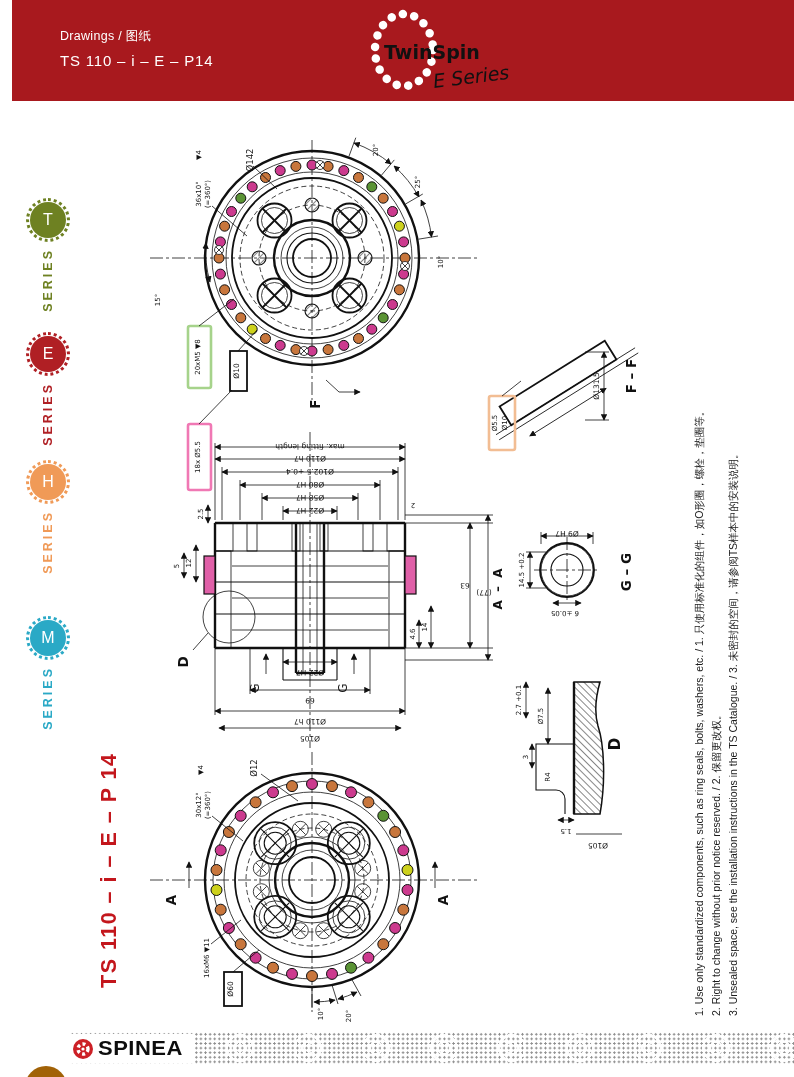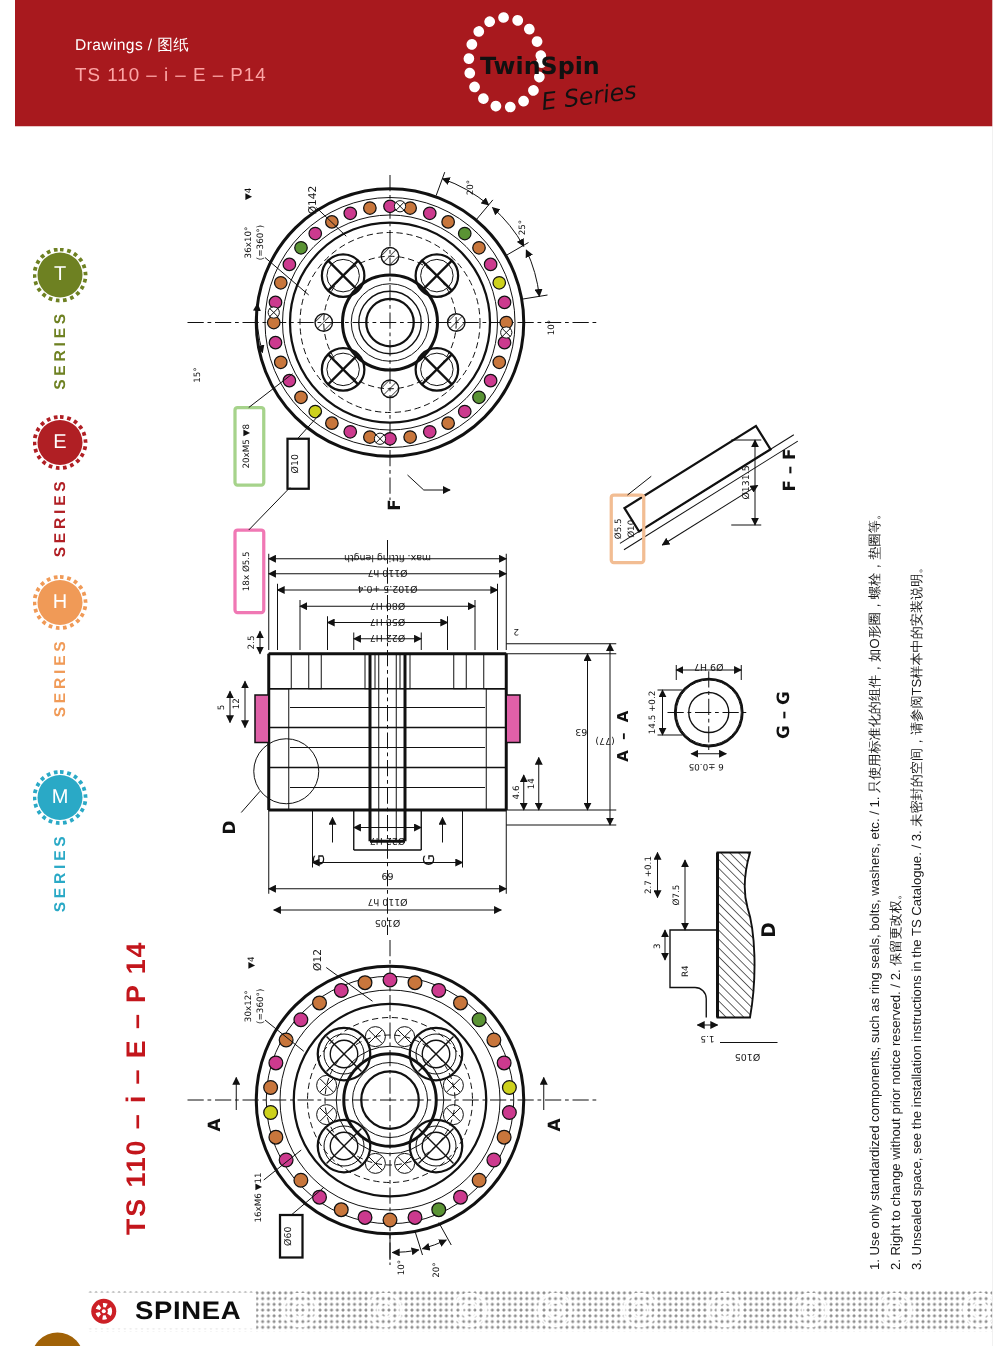--- a/index.html
+++ b/index.html
@@ -1,21 +1,21 @@
 <!DOCTYPE html>
 <html><head>
 <meta charset="utf-8">
 <style>
   html,body{margin:0;padding:0;background:#e8e8e8}
   .page{position:relative;width:794px;height:1077px;background:#ffffff;overflow:hidden;
         font-family:"Liberation Sans",sans-serif}
   
   .header{position:absolute;left:12px;top:0;width:794px;height:101px;background:#a8191e}
   .crumb{position:absolute;left:48px;top:28px;color:#fff;font-size:12.5px;letter-spacing:.3px}
-  .model{position:absolute;left:48px;top:52px;color:#fca5a5;font-size:15px;letter-spacing:.8px}
+  .model{position:absolute;left:48px;top:52px;color:#ffffff;font-size:15px;letter-spacing:.8px}
   .logo{position:absolute;left:330px;top:3px}
   
   .series-group{position:absolute;left:28px;width:40px;text-align:center}
   .badge{width:36px;height:36px;border-radius:50%;background:var(--c);color:#fff;
          display:flex;align-items:center;justify-content:center;font-size:16px;margin:0 auto;position:relative}
   .badge::after{content:"";position:absolute;inset:-4px;border:3px dotted var(--c);border-radius:50%}
   .series-word{display:inline-block;margin-top:10px;writing-mode:vertical-rl;transform:rotate(180deg);
          color:var(--c);font-size:12.5px;font-weight:bold;letter-spacing:3px}
   
   .vtitle{position:absolute;left:97px;top:988px;transform:rotate(-90deg);transform-origin:0 0;
@@ -27,21 +27,21 @@
   .page-num{position:absolute;left:25px;top:1066px;width:42px;height:42px;border-radius:50%;
             background:#a16207;color:#fff;font-size:16px;display:flex;align-items:center;justify-content:center}
   .band{position:absolute;left:70px;top:1032px;width:724px;height:33px;
         background-image:
           repeating-radial-gradient(circle at 34px 16px, rgba(255,255,255,0) 0 5px,
              rgba(255,255,255,.95) 5px 7px, rgba(255,255,255,0) 7px 12px,
              rgba(255,255,255,.95) 12px 14px, rgba(255,255,255,0) 14px 40px),
           radial-gradient(circle,#8e8e8e 1.1px,transparent 1.3px);
         background-size:68px 33px,4.6px 4.6px}
   .brand{position:absolute;left:70px;top:1034px;height:29px;background:#fff;
-         display:flex;align-items:center;gap:14px;padding:0 12px 0 2px}
+         display:flex;align-items:center;gap:4px;padding:0 12px 0 2px}
   .brand-name{font-size:22px;font-weight:bold;letter-spacing:.5px;color:#0d0d0d;transform:scaleY(.92)}
   
   svg text{font-family:"DejaVu Sans",sans-serif;fill:#111}
   .d7{font-size:7px}.d75{font-size:7.5px}.d8{font-size:8.5px}.d12{font-size:12px}
   .d13{font-size:13.5px;font-weight:bold}.d15{font-size:15px;font-weight:bold}
   .mid{text-anchor:middle}
   .ln{stroke:#111;stroke-width:1.1;fill:none}
   .ln2{stroke:#111;stroke-width:2.4;fill:none}
   .ln18{stroke:#111;stroke-width:1.8;fill:none}
   .lnt{stroke:#111;stroke-width:.8;fill:none}

